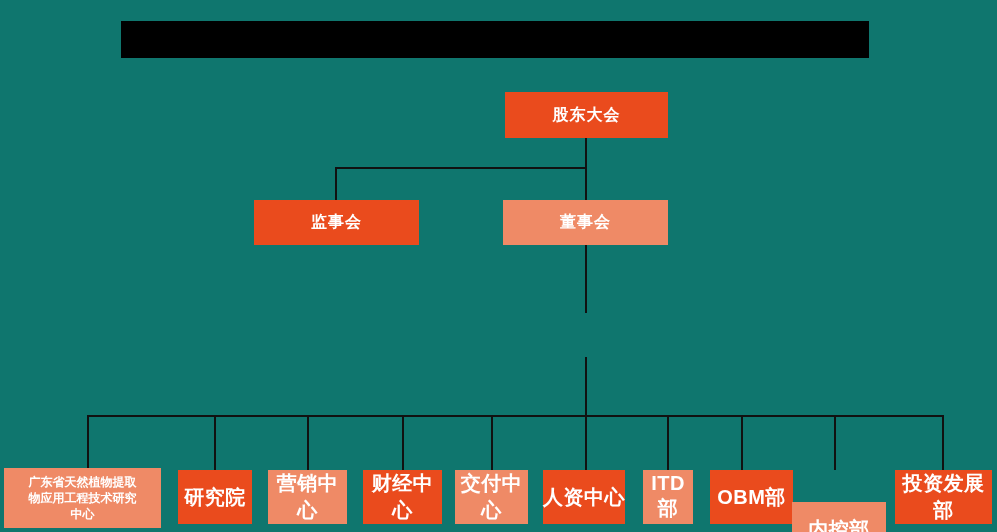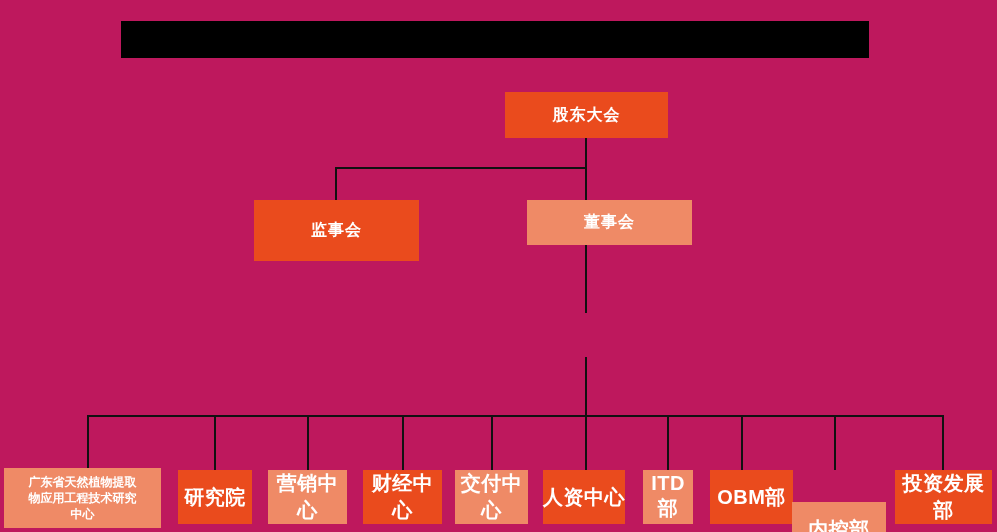--- a/index.html
+++ b/index.html
@@ -1,20 +1,20 @@
 <!DOCTYPE html>
 <html><head>
 <meta charset="utf-8">
 <style>
   html, body { margin: 0; padding: 0; background: #ffffff; }
   .stage {
     position: relative;
     width: 997px;
     height: 532px;
-    background: #be185d;
+    background: #0f766e;
     overflow: hidden;
     font-family: "Liberation Sans", "DejaVu Sans", sans-serif;
   }
   .redaction {
     position: absolute;
     left: 121px; top: 21px;
     width: 748px; height: 37px;
     background: #000000;
   }
   .node {
@@ -25,22 +25,22 @@
     color: #ffffff;
     font-weight: bold;
     font-size: 16px;
     letter-spacing: 1px;
     text-align: center;
     box-sizing: border-box;
   }
   .primary   { background: #EA4B1D; }
   .secondary { background: #EF8A66; }
   .node-root        { left: 505px; top: 92px;  width: 163px; height: 46px; }
-  .node-supervisors { left: 254px; top: 200px; width: 165px; height: 61px; }
-  .node-directors   { left: 503px; top: 200px; width: 165px; height: 45px; margin-left: 24px; }
+  .node-supervisors { left: 254px; top: 200px; width: 165px; height: 45px; }
+  .node-directors   { left: 503px; top: 200px; width: 165px; height: 45px; }
   .node-management  { left: 505px; top: 313px; width: 163px; height: 44px; }
   .dept {
     top: 470px; height: 54px;
     font-size: 20px;
     letter-spacing: 0.5px;
   }
   .dept-0 {
     top: 468px; height: 60px;
     font-size: 12px;
     letter-spacing: 0;

